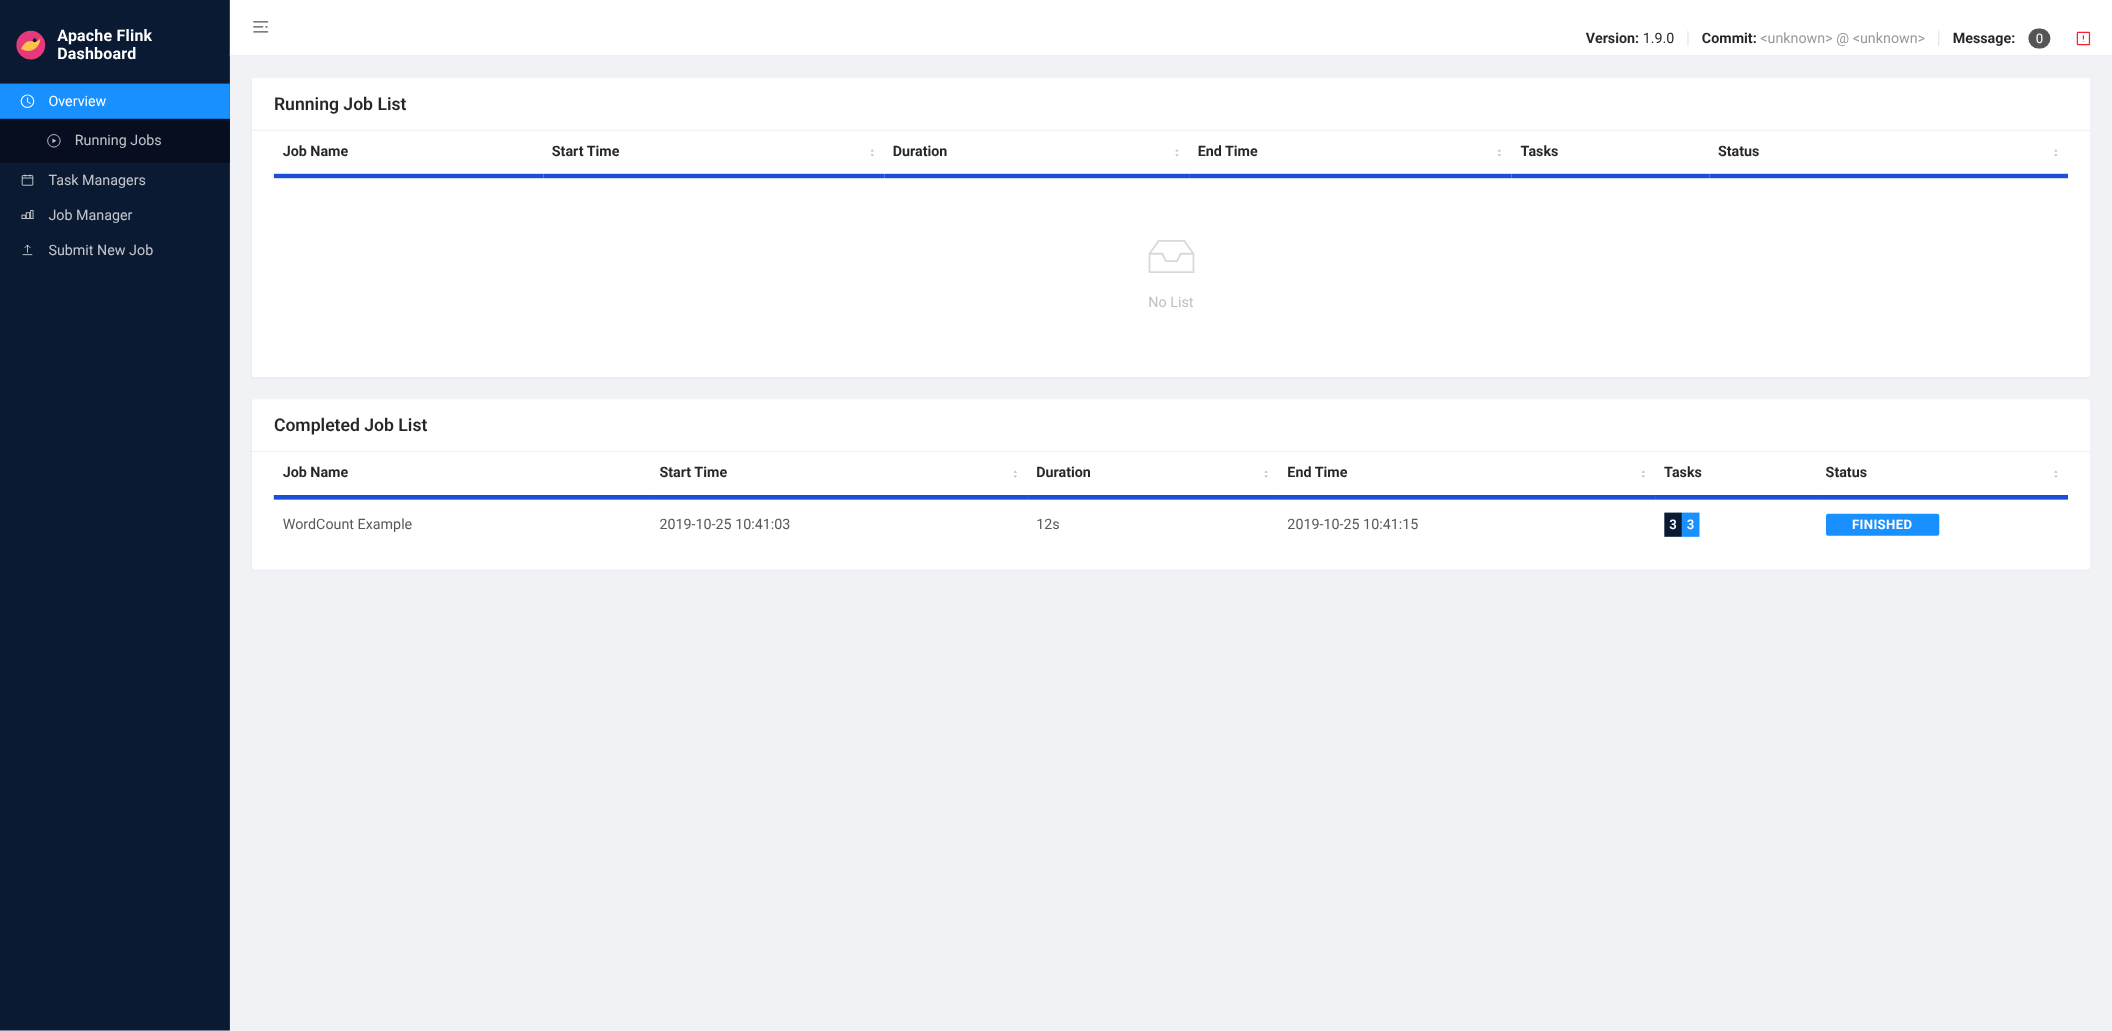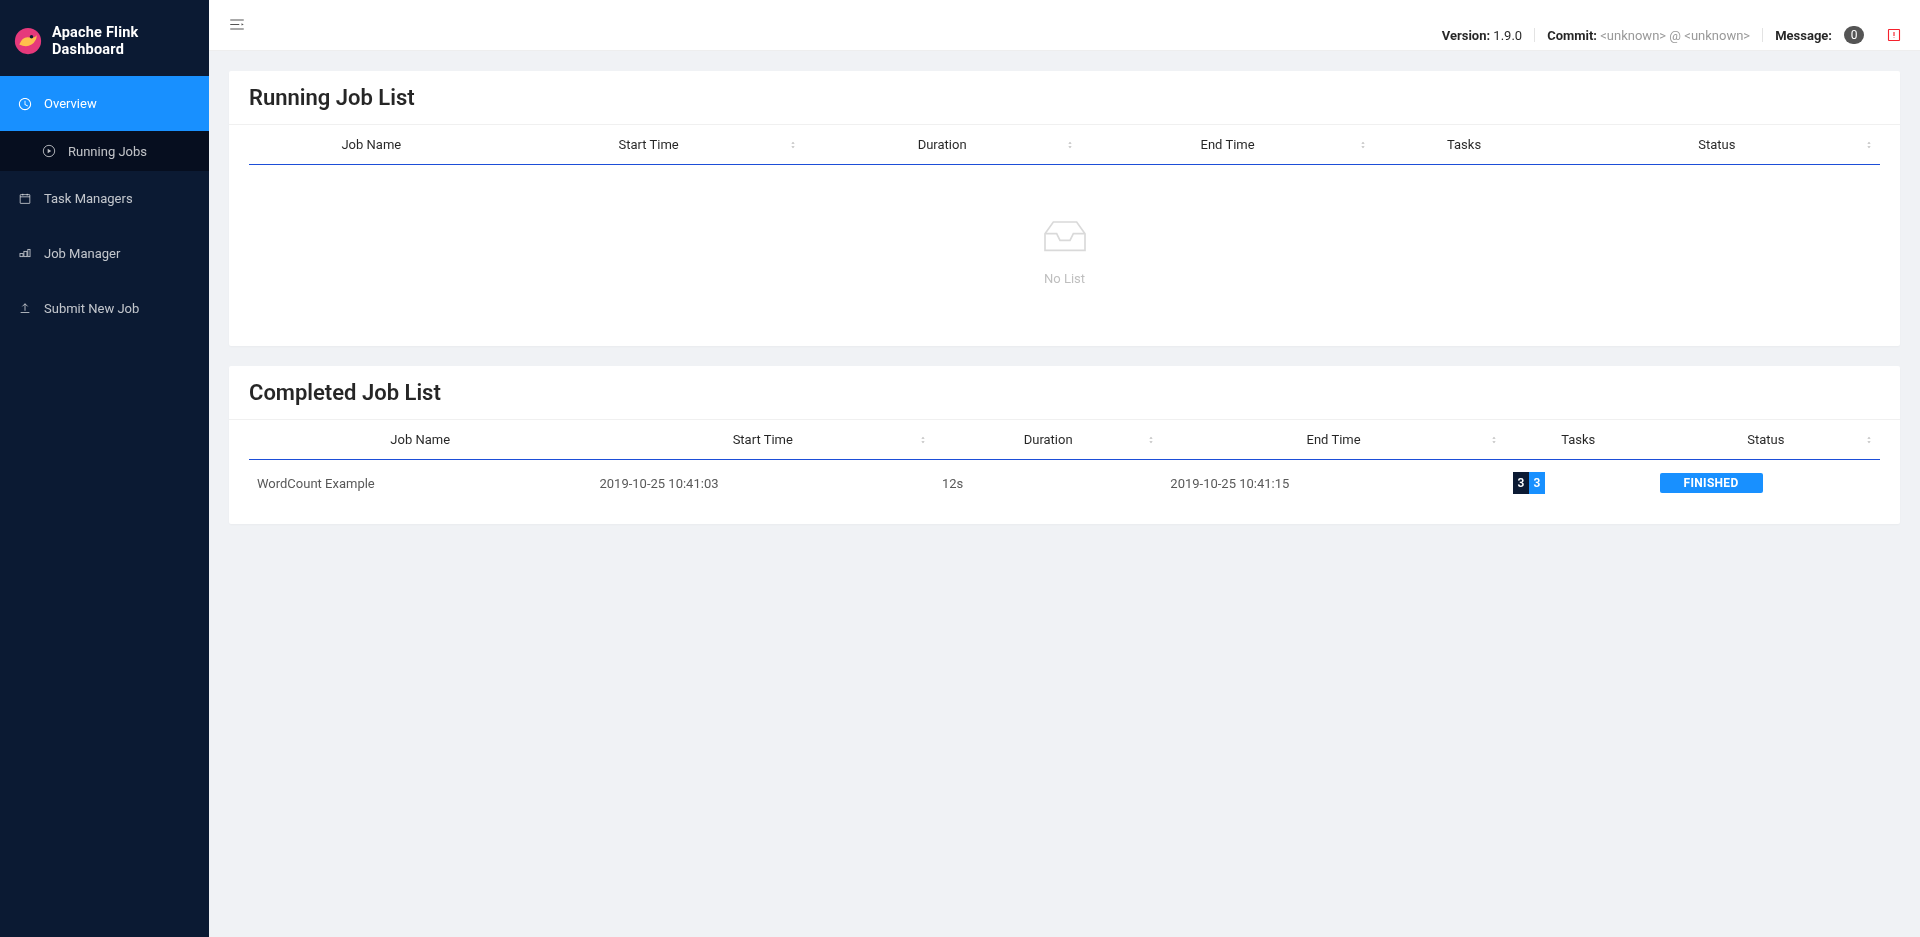--- a/index.html
+++ b/index.html
@@ -6,21 +6,21 @@
   html, body { height: 100%; font-family: -apple-system, BlinkMacSystemFont, "Segoe UI", Roboto, "Helvetica Neue", Arial, sans-serif; font-size: 14px; color: rgba(0,0,0,0.85); }
   body { display: flex; background: #f0f2f5; }
 
   
   .sidebar { width: 209px; background: #0b1a33; color: #fff; flex-shrink: 0; display: flex; flex-direction: column; }
   .sidebar-header { display: flex; align-items: center; padding: 24px 14px 18px 14px; }
   .logo { width: 28px; height: 28px; margin-right: 10px; flex-shrink: 0; }
   .app-title { font-weight: 700; font-size: 14.5px; color: #fff; letter-spacing: 0.2px; }
 
   .menu { list-style: none; }
-  .menu-item { display: flex; align-items: center; padding: 0 16px; height: 55px; cursor: pointer; color: rgba(255,255,255,0.75); font-size: 13px; position: relative; }
+  .menu-item { display: flex; align-items: center; padding: 0 16px; height: 32px; cursor: pointer; color: rgba(255,255,255,0.75); font-size: 13px; position: relative; }
   .menu-item .micon { width: 18px; margin-right: 10px; display: inline-flex; align-items: center; justify-content: center; }
   .menu-item.active { background: #1890ff; color: #fff; }
   .menu-item.expanded { background: #081427; color: #fff; font-weight: 500; }
 
   .submenu { list-style: none; background: #060e1f; }
   .submenu .menu-item { padding-left: 40px; height: 40px; }
 
   .chevron { position: absolute; right: 14px; top: 50%; transform: translateY(-50%); width: 12px; height: 12px; }
 
   
@@ -32,26 +32,26 @@
   .meta { display: flex; align-items: center; gap: 12px; color: rgba(0,0,0,0.85); font-size: 13px; margin-top: 20px; }
   .meta .sep { width: 1px; height: 14px; background: #e3e3e3; }
   .meta strong { font-weight: 700; }
   .meta .unknown { color: #999; }
   .badge-count { background: #555; color: #fff; border-radius: 10px; min-width: 20px; height: 18px; display: inline-flex; align-items: center; justify-content: center; font-size: 12px; padding: 0 6px; }
   .alert-icon { width: 16px; height: 16px; color: #f5222d; margin-left: 10px; }
 
   .content { padding: 20px; overflow: auto; flex: 1; }
 
   .panel { background: #fff; border-radius: 2px; margin-bottom: 20px; box-shadow: 0 1px 2px rgba(0,0,0,0.03); }
-  .panel-header { padding: 14px 20px; font-size: 22px; font-weight: 600; border-bottom: 1px solid #f0f0f0; }
+  .panel-header { padding: 14px 20px; font-size: 16px; font-weight: 600; border-bottom: 1px solid #f0f0f0; }
   .panel-body { padding: 0 20px 18px 20px; }
 
   table.data { width: 100%; border-collapse: collapse; }
   table.data th, table.data td { text-align: left; padding: 12px 8px; font-size: 13px; }
-  table.data thead th { font-weight: 400; border-bottom: 1px solid #1d4ed8; position: relative; text-align: center; }
+  table.data thead th { font-weight: 700; border-bottom: 4px solid #1d4ed8; position: relative; }
   table.data tbody td { border-bottom: 1px solid #f0f0f0; color: #595959; }
   table.data tbody tr:last-child td { border-bottom: none; }
   .sort-icon { position: absolute; right: 6px; top: 50%; transform: translateY(-50%); width: 10px; height: 14px; color: #bfbfbf; }
 
   .empty { text-align: center; padding: 40px 0 30px 0; color: #bfbfbf; }
   .empty .box-icon { width: 54px; height: 40px; margin: 0 auto 14px auto; display: block; color: #d9d9d9; }
   .empty-text { font-size: 13px; color: #bfbfbf; }
 
   .task-badges { display: inline-flex; }
   .task-badge { display: inline-flex; align-items: center; justify-content: center; min-width: 16px; height: 22px; padding: 0 4px; color: #fff; font-size: 12px; font-weight: 600; }

